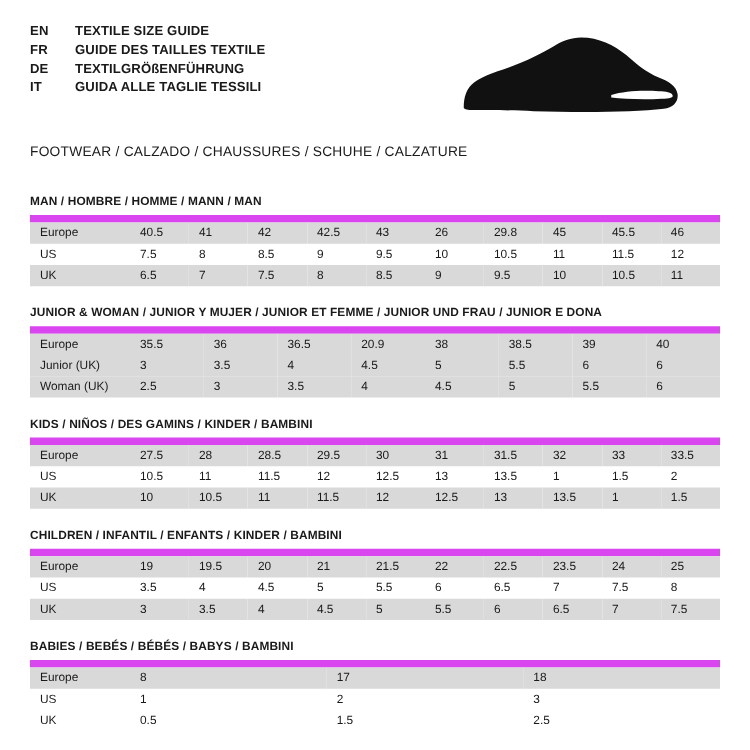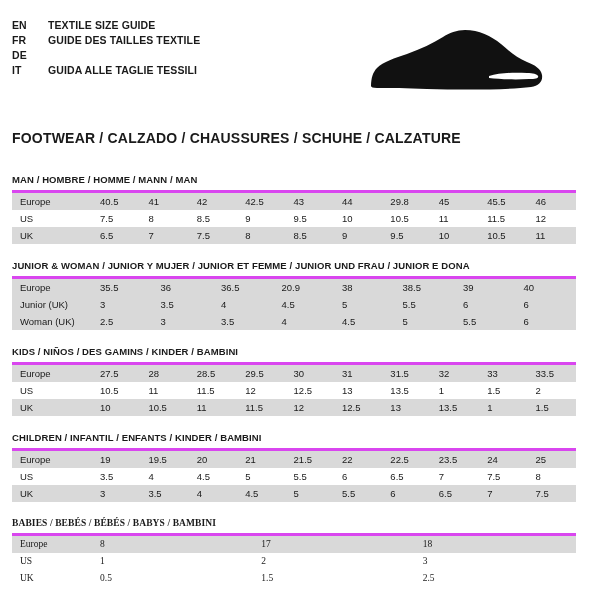--- a/index.html
+++ b/index.html
@@ -12,21 +12,21 @@
     background: #ffffff;
     font-family: "Liberation Sans", sans-serif;
     color: #1a1a1a;
     overflow: hidden;
   }
   .page {
     position: relative;
     width: 600px;
     height: 600px;
     box-sizing: border-box;
-    padding: 18px 24px 0 12px;
+    padding: 18px 24px 0 24px;
   }
 
   
   .header {
     display: flex;
     justify-content: space-between;
     align-items: flex-start;
   }
   .lang-block {
     display: flex;
@@ -55,36 +55,36 @@
     margin-top: 6px;
     display: flex;
     align-items: center;
     justify-content: center;
   }
   .shoe-wrap svg {
     display: block;
   }
 
   .footwear-title {
-    margin-top: 28px;
-    font-size: 14px;
-    font-weight: bold;
+    margin-top: 14px;
+    font-size: 11px;
+    font-weight: normal;
     letter-spacing: 0.2px;
   }
 
   
   .section {
     margin-top: 18px;
   }
   .section-title {
     font-size: 9.5px;
     font-weight: bold;
     letter-spacing: 0.1px;
     padding-bottom: 5px;
-    border-bottom: 3px solid #d946ef;
+    border-bottom: 6px solid #d946ef;
     margin-bottom: 0;
   }
   table.size-table {
     border-collapse: collapse;
     width: 100%;
     table-layout: fixed;
     margin-top: 0;
   }
   table.size-table td {
     font-size: 9.5px;
@@ -105,39 +105,40 @@
   .babies-table {
     width: 240px;
   }
   .babies-table td.label { width: 72px; }
 
   
   .section.man { margin-top: 28px; }
   .section.junior { margin-top: 16px; }
   .section.kids { margin-top: 16px; }
   .section.children { margin-top: 16px; }
-  .section.babies { margin-top: 16px; font-family: Liberation Serif, serif; }
+  .section.babies { margin-top: 16px; }
 </style>
 </head>
 <body>
 
 <div class="page">
 
   <div class="header">
     <div class="lang-block">
       <div class="lang-row">
         <span class="lang-code">EN</span>
         <span class="lang-text">TEXTILE SIZE GUIDE</span>
       </div>
       <div class="lang-row">
         <span class="lang-code">FR</span>
         <span class="lang-text">GUIDE DES TAILLES TEXTILE</span>
       </div>
       <div class="lang-row">
         <span class="lang-code">DE</span>
+        <span class="lang-text">TEXTILGRÖßENFÜHRUNG</span>
       </div>
       <div class="lang-row">
         <span class="lang-code">IT</span>
         <span class="lang-text">GUIDA ALLE TAGLIE TESSILI</span>
       </div>
     </div>
 
     <div class="shoe-wrap">
       <svg width="176" height="70" viewBox="0 0 176 70" xmlns="http://www.w3.org/2000/svg" aria-hidden="true">
         <path fill="#111111" d="M4,58 C4,50 6,44 10,40 C16,34 28,30 40,26 C54,21 66,15 76,9 C82,5 90,2 98,2 C112,2 124,8 134,16 C142,23 150,30 160,34 C168,37 174,41 175,47 C176,53 172,58 164,59 C140,62 96,62 60,61 C40,60 22,60 10,60 C6,60 4,59 4,58 Z"></path>
@@ -152,21 +153,21 @@
     <div class="section-title">MAN / HOMBRE / HOMME / MANN / MAN</div>
     <table class="size-table">
       <tbody>
           <tr class="shaded">
         <td class="label">Europe</td>
         <td>40.5</td>
         <td>41</td>
         <td>42</td>
         <td>42.5</td>
         <td>43</td>
-        <td>44</td>
+        <td>26</td>
         <td>29.8</td>
         <td>45</td>
         <td>45.5</td>
         <td>46</td>
       </tr>
       <tr>
         <td class="label">US</td>
         <td>7.5</td>
         <td>8</td>
         <td>8.5</td>

